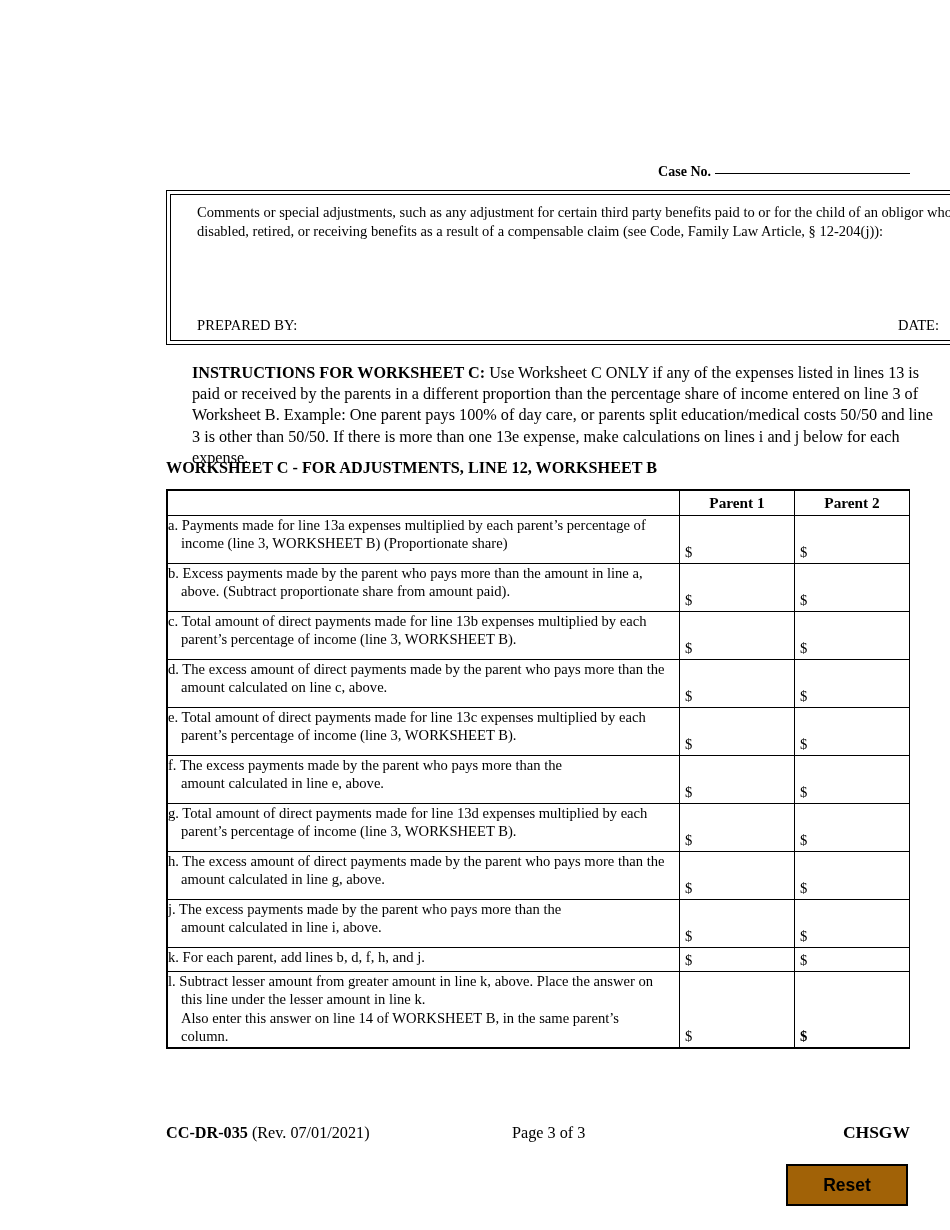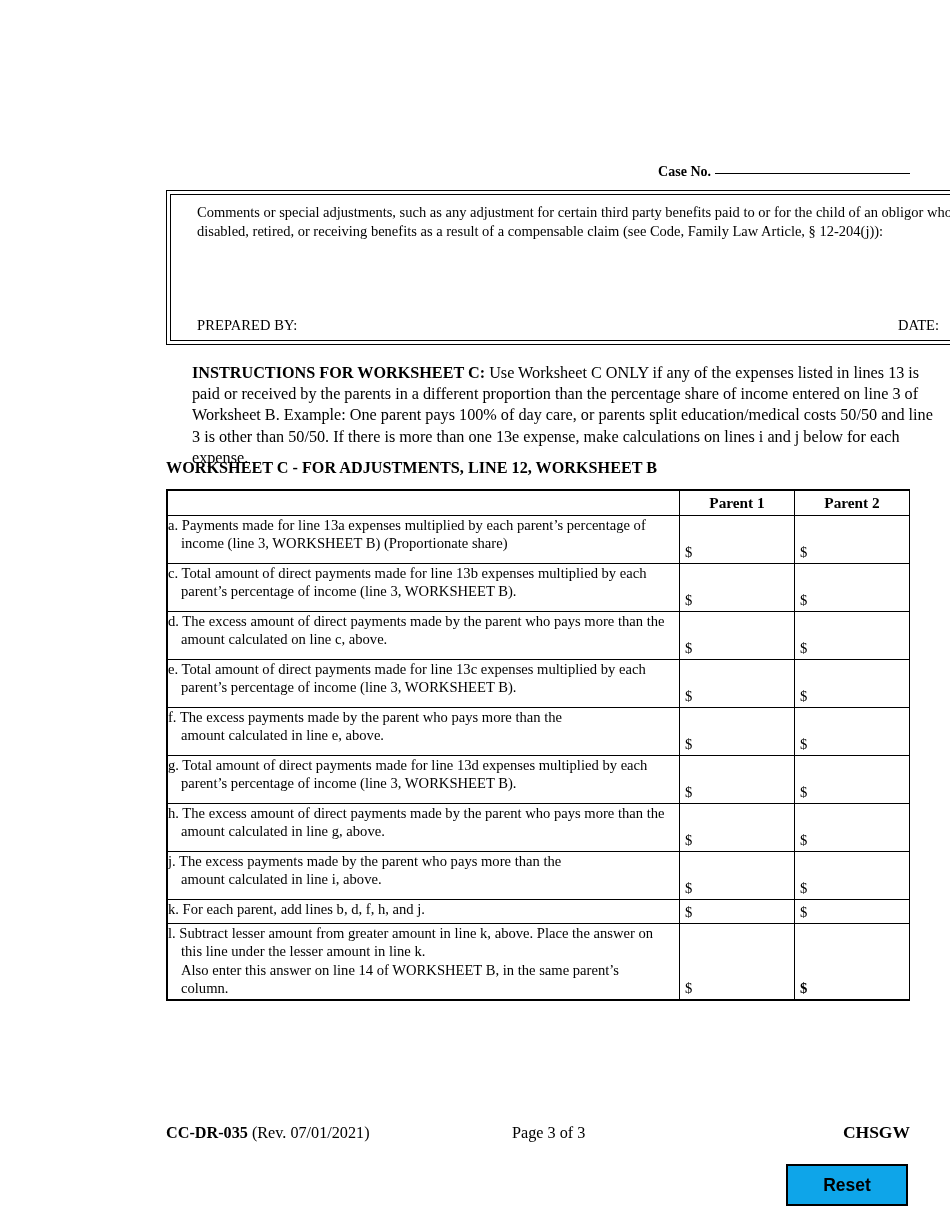--- a/index.html
+++ b/index.html
@@ -198,21 +198,21 @@
   }
 
   
   .reset-btn {
     position: absolute;
     top: 1164px;
     left: 786px;
     width: 122px;
     height: 42px;
     border: 2.4px solid #000;
-    background: #0ea5e9;
+    background: #a16207;
     font-family: "Liberation Sans", sans-serif;
     font-weight: bold;
     font-size: 17.5px;
     color: #000;
     cursor: pointer;
     padding: 0;
     box-sizing: border-box;
   }
 </style>
 </head>
@@ -262,20 +262,32 @@
             <div class="cont">income (line 3, WORKSHEET B) (Proportionate share)</div>
           </td>
           <td class="money">
             <span class="dollar">$</span>
           </td>
           <td class="money">
             <span class="dollar">$</span>
           </td>
         </tr>
 
+        <tr class="r-two">
+          <td class="desc">
+            <div class="hang">b. Excess payments made by the parent who pays more than the amount in line a,</div>
+            <div class="cont">above. (Subtract proportionate share from amount paid).</div>
+          </td>
+          <td class="money">
+            <span class="dollar">$</span>
+          </td>
+          <td class="money">
+            <span class="dollar">$</span>
+          </td>
+        </tr>
 
         <tr class="r-two">
           <td class="desc">
             <div class="hang">c. Total amount of direct payments made for line 13b expenses multiplied by each</div>
             <div class="cont">parent’s percentage of income (line 3, WORKSHEET B).</div>
           </td>
           <td class="money">
             <span class="dollar">$</span>
           </td>
           <td class="money">

